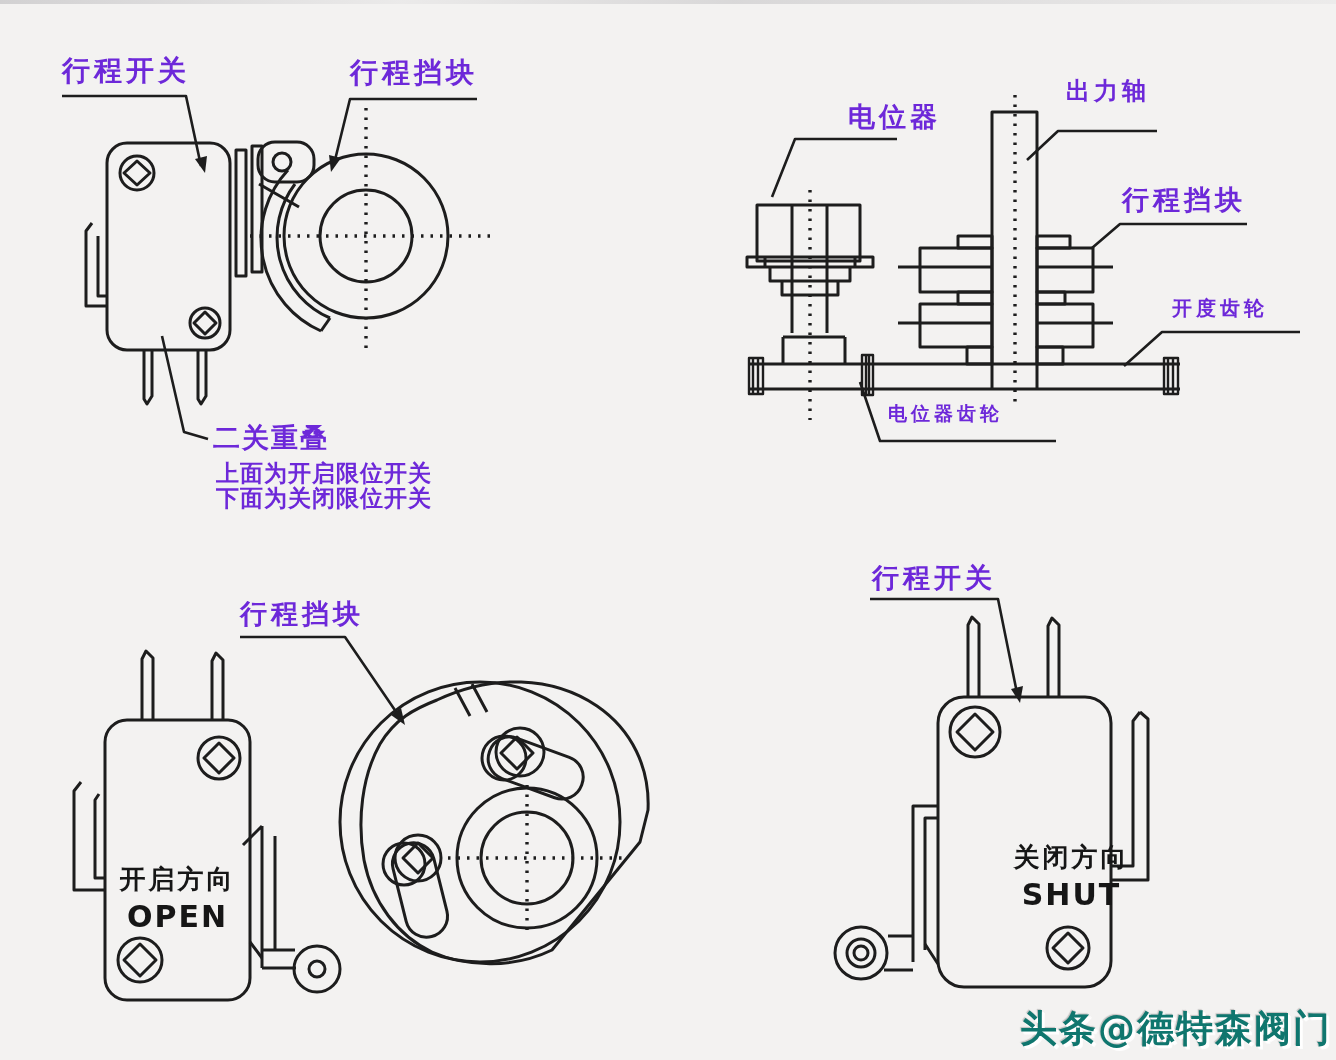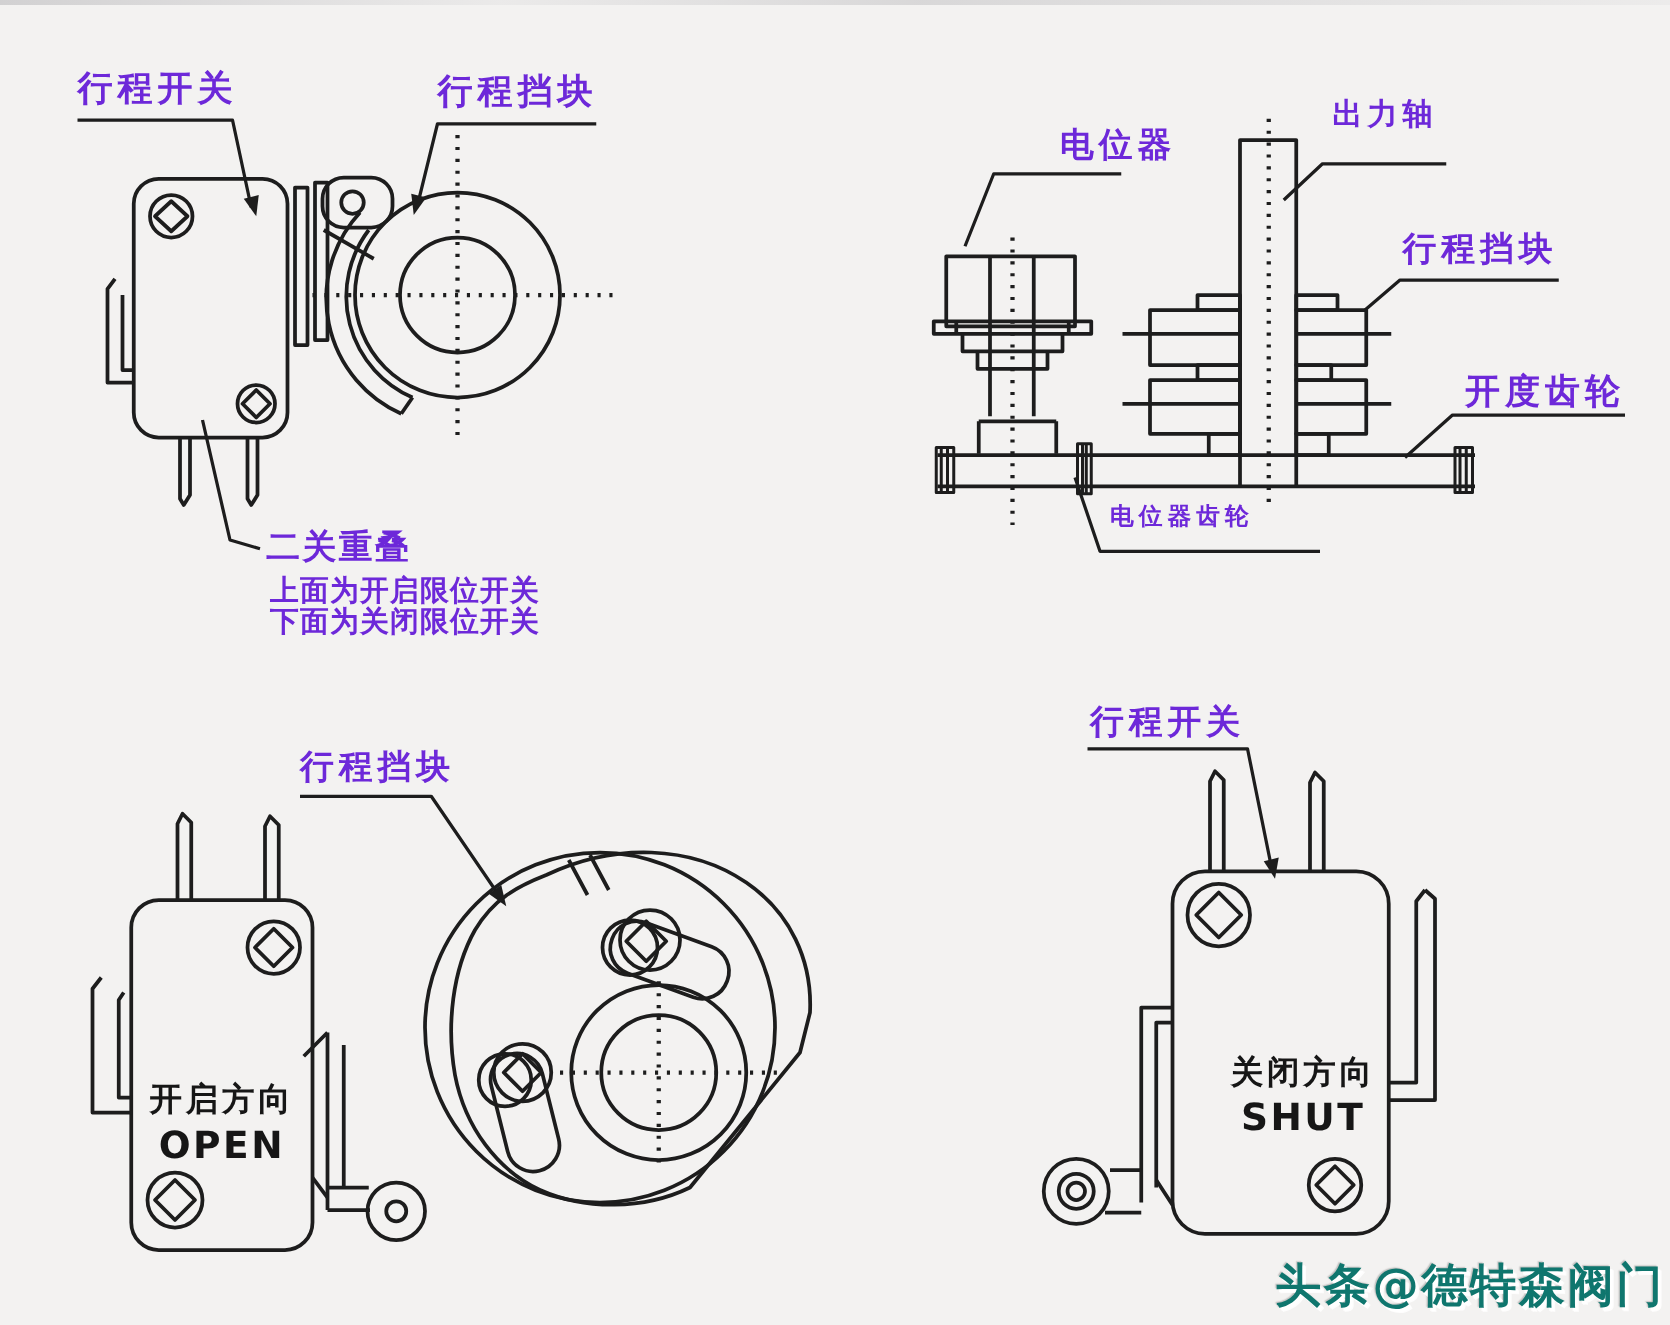--- a/index.html
+++ b/index.html
@@ -212,29 +212,29 @@
 
   <div class="lbl big" style="left:62px;top:56px;">行程开关</div>
   <div class="lbl big" style="left:350px;top:58px;">行程挡块</div>
   <div class="lbl big" style="left:213px;top:424px;font-size:27px;letter-spacing:2px;">二关重叠</div>
   <div class="lbl note" style="left:216px;top:461px;">上面为开启限位开关</div>
   <div class="lbl note" style="left:216px;top:486px;">下面为关闭限位开关</div>
 
   <div class="lbl big" style="left:848px;top:103px;font-size:27px;">电位器</div>
   <div class="lbl big" style="left:1066px;top:79px;font-size:24px;">出力轴</div>
   <div class="lbl big" style="left:1122px;top:186px;font-size:27px;">行程挡块</div>
-  <div class="lbl big" style="left:1172px;top:298px;font-size:28px;">开度齿轮</div>
+  <div class="lbl big" style="left:1172px;top:298px;font-size:20px;">开度齿轮</div>
   <div class="lbl big" style="left:888px;top:404px;font-size:19px;">电位器齿轮</div>
 
   <div class="lbl big" style="left:240px;top:600px;font-size:27px;">行程挡块</div>
   <div class="switch-text" style="left:105px;top:862px;width:145px;">
     <div class="cn">开启方向</div>
     <div class="en">OPEN</div>
   </div>
 
   <div class="lbl big" style="left:872px;top:564px;font-size:27px;">行程开关</div>
-  <div class="switch-text" style="left:938px;top:840px;width:209px;">
+  <div class="switch-text" style="left:967px;top:840px;width:209px;">
     <div class="cn">关闭方向</div>
     <div class="en">SHUT</div>
   </div>
 
   <div class="watermark">头条@德特森阀门</div>
 </div>
 
 </body></html>

